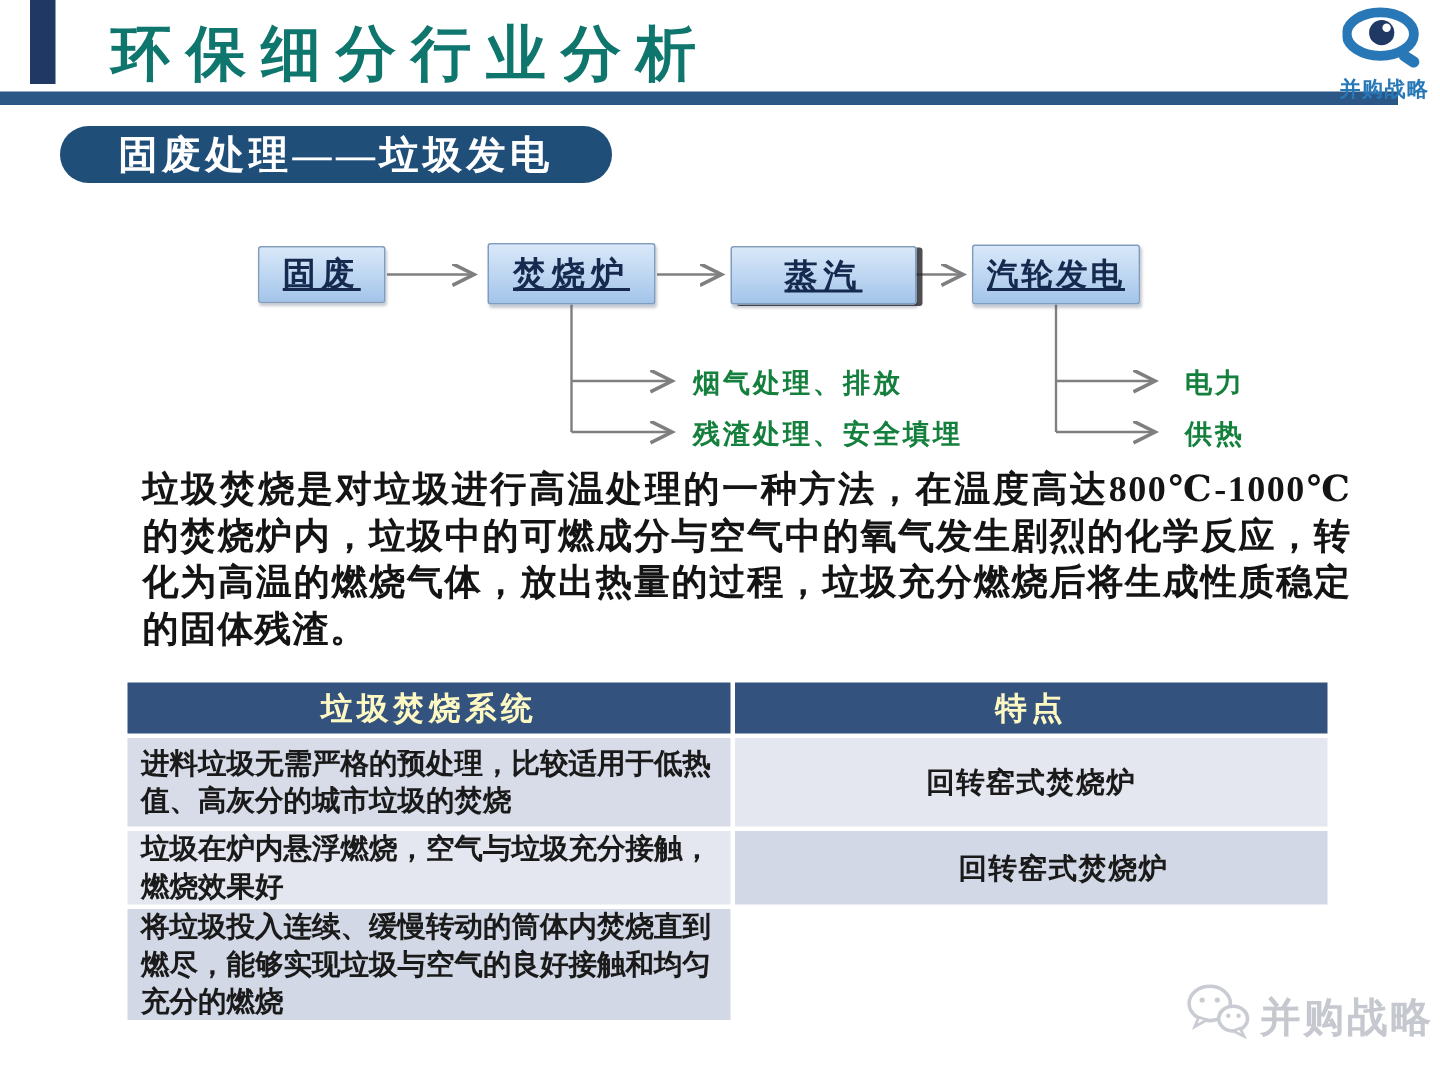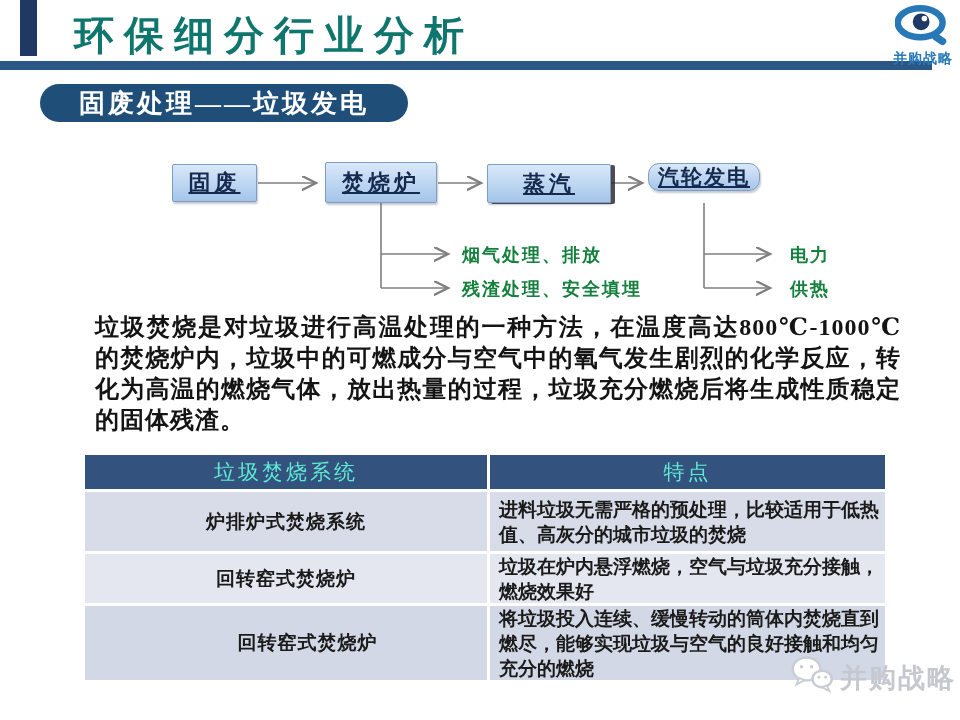--- a/index.html
+++ b/index.html
@@ -31,40 +31,40 @@
     background:linear-gradient(180deg,#D9E8F9 0%,#BCD5F1 55%,#A3C4E9 100%);
     border:1px solid #7F9DBE; border-radius:2px; color:#152A4E; font-weight:bold;
     font-size:22px; letter-spacing:4px; box-shadow:1px 2px 2px rgba(90,100,120,.35);
     white-space:nowrap;
     text-decoration:underline;
   }
   .fbox.b1 { left:172px; top:164px; width:85px;  height:38px; }
   .fbox.b2 { left:325px; top:162px; width:112px; height:41px; }
   .fbox.b3 { left:487px; top:164px; width:124px; height:39px;
              box-shadow:4px 1px 0 rgba(35,35,40,.8),1px 2px 2px rgba(90,100,120,.35); }
-  .fbox.b4 { left:648px; top:163px; width:112px; height:28px; font-size:21px; letter-spacing:2px;border-radius:11px; }
+  .fbox.b4 { left:648px; top:163px; width:112px; height:40px; font-size:21px; letter-spacing:2px; }
   .flabel { position:absolute; color:#15803d; font-size:18px; font-weight:bold;
             letter-spacing:2px; white-space:nowrap; }
   .flabel.l1 { left:462px; top:243px; }
   .flabel.l2 { left:462px; top:277px; }
   .flabel.l3 { left:790px; top:243px; }
   .flabel.l4 { left:790px; top:277px; }
   
   .para {
     position:absolute; left:95px; top:312px; width:806px;
     font-size:24px; line-height:31px; color:#141414; letter-spacing:1px;
     text-align:justify; font-weight:bold;
   }
   
   .inc-table {
     position:absolute; left:85px; top:455px; width:800px;
     display:grid; grid-template-columns:402px 1fr;
     grid-template-rows:34px 59px 49px 74px; gap:3px; background:#fff;
   }
-  .th { background:#33527E; color:#5eead4; font-weight:normal; font-size:21px; letter-spacing:3px;
+  .th { background:#33527E; color:#fef9c3; font-weight:bold; font-size:21px; letter-spacing:3px;
         display:flex; align-items:center; justify-content:center; }
   .cell { font-size:19px; color:#1a1a1a; display:flex; align-items:center; }
   .cell.sys  { justify-content:center; font-weight:bold; letter-spacing:1px; }
   .cell.feat { padding:3px 6px 3px 9px; line-height:25px; font-weight:bold; }
   .r1 { background:#D7DCE8; }
   .r2 { background:#E4E7F0; }
   .r3 { background:#D2D8E5;padding-left:43px; }
   
   .footer-text {
     position:absolute; left:0; top:688px; width:960px; text-align:center;
@@ -127,21 +127,20 @@
   <div class="flabel l2">残渣处理、安全填埋</div>
   <div class="flabel l3">电力</div>
   <div class="flabel l4">供热</div>
 
   <p class="para">垃圾焚烧是对垃圾进行高温处理的一种方法，在温度高达800℃-1000℃的焚烧炉内，垃圾中的可燃成分与空气中的氧气发生剧烈的化学反应，转化为高温的燃烧气体，放出热量的过程，垃圾充分燃烧后将生成性质稳定的固体残渣。</p>
 
   <div class="inc-table">
     <div class="th">垃圾焚烧系统</div>
     <div class="th">特点</div>
 
-    <div class="cell sys r1">炉排炉式焚烧系统</div>
     <div class="cell feat r1">进料垃圾无需严格的预处理，比较适用于低热值、高灰分的城市垃圾的焚烧</div>
 
     <div class="cell sys r2">回转窑式焚烧炉</div>
     <div class="cell feat r2">垃圾在炉内悬浮燃烧，空气与垃圾充分接触，燃烧效果好</div>
 
     <div class="cell sys r3">回转窑式焚烧炉</div>
     <div class="cell feat r3">将垃圾投入连续、缓慢转动的筒体内焚烧直到燃尽，能够实现垃圾与空气的良好接触和均匀充分的燃烧</div>
   </div>
 
 

